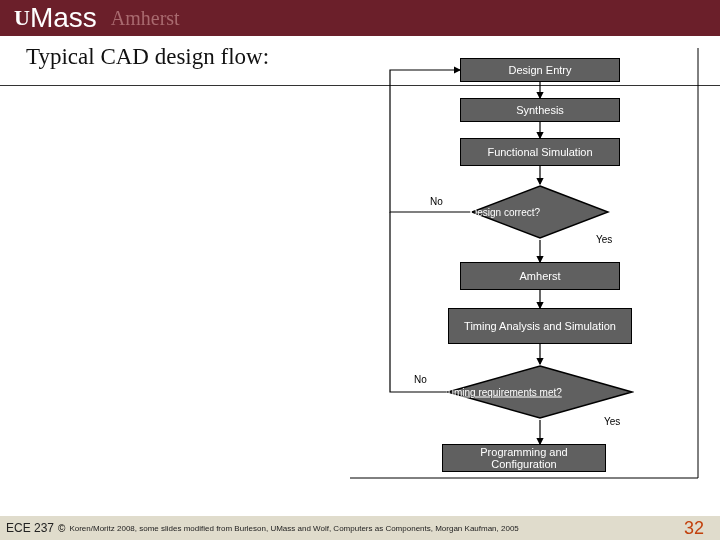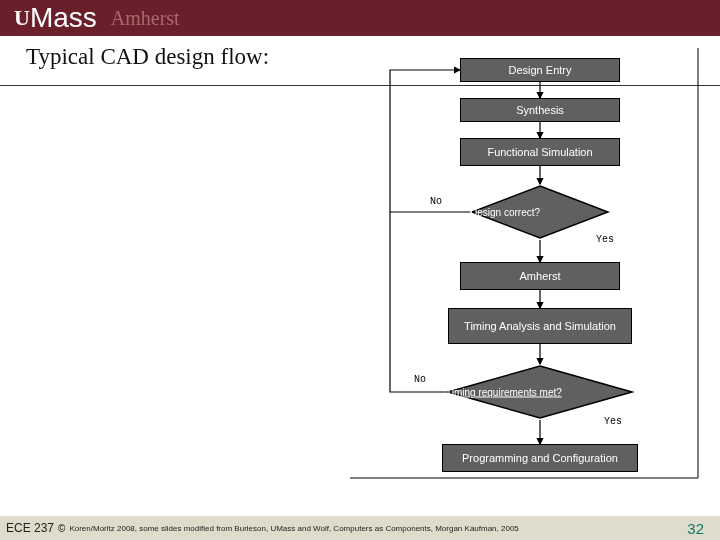--- a/index.html
+++ b/index.html
@@ -70,22 +70,22 @@
     margin-left: 4px;
   }
   .footer-text {
     font-size: 8px;
     margin-left: 4px;
     color: #222;
   }
   .footer-page {
     position: absolute;
     right: 16px;
-    font-size: 15px;
-    color: #0f766e;
+    font-size: 18px;
+    color: #c2410c;
     text-align: center;
   }
   
   .flow {
     position: absolute;
     top: 48px;
     left: 330px;
     width: 380px;
     height: 460px;
   }
@@ -116,21 +116,21 @@
     font-family: Arial, sans-serif;
     font-size: 10px;
     text-align: left;
     top: 50%;
     left: 50%;
     transform: translate(-50%, -50%);
     z-index: 2;
   }
   .label {
     position: absolute;
-    font-family: Liberation Mono, monospace;
+    font-family: Liberation Sans, sans-serif;
     font-size: 10px;
     color: #000;
     text-align: center;
   }
   svg.lines {
     position: absolute;
     top: 0;
     left: 0;
     width: 380px;
     height: 460px;
@@ -193,21 +193,21 @@
   <div class="box" style="left:130px; top:214px; width:160px; height:28px;">Amherst</div>
   <div class="box" style="left:118px; top:260px; width:184px; height:36px;">Timing Analysis and Simulation</div>
 
   <div class="diamond-wrap" style="left:116px; top:316px; width:188px; height:56px;">
     <svg width="188" height="56" style="position:absolute;top:0;left:0;">
       <polygon points="94,2 186,28 94,54 2,28" fill="#606060" stroke="#000" stroke-width="1.5"></polygon>
     </svg>
     <div class="diamond-text" style="width:188px;text-decoration:underline;">Timing requirements met?</div>
   </div>
 
-  <div class="box" style="left:112px; top:396px; width:196px; height:28px;">Programming and Configuration</div>
+  <div class="box" style="left:112px; top:396px; width:164px; height:28px;">Programming and Configuration</div>
 
   <div class="label" style="left:100px; top:148px;">No</div>
   <div class="label" style="left:266px; top:186px;">Yes</div>
   <div class="label" style="left:84px; top:326px;">No</div>
   <div class="label" style="left:274px; top:368px;">Yes</div>
 
 </div>
 
 <div class="footer-bar">
   <span class="footer-course">ECE 237</span>

